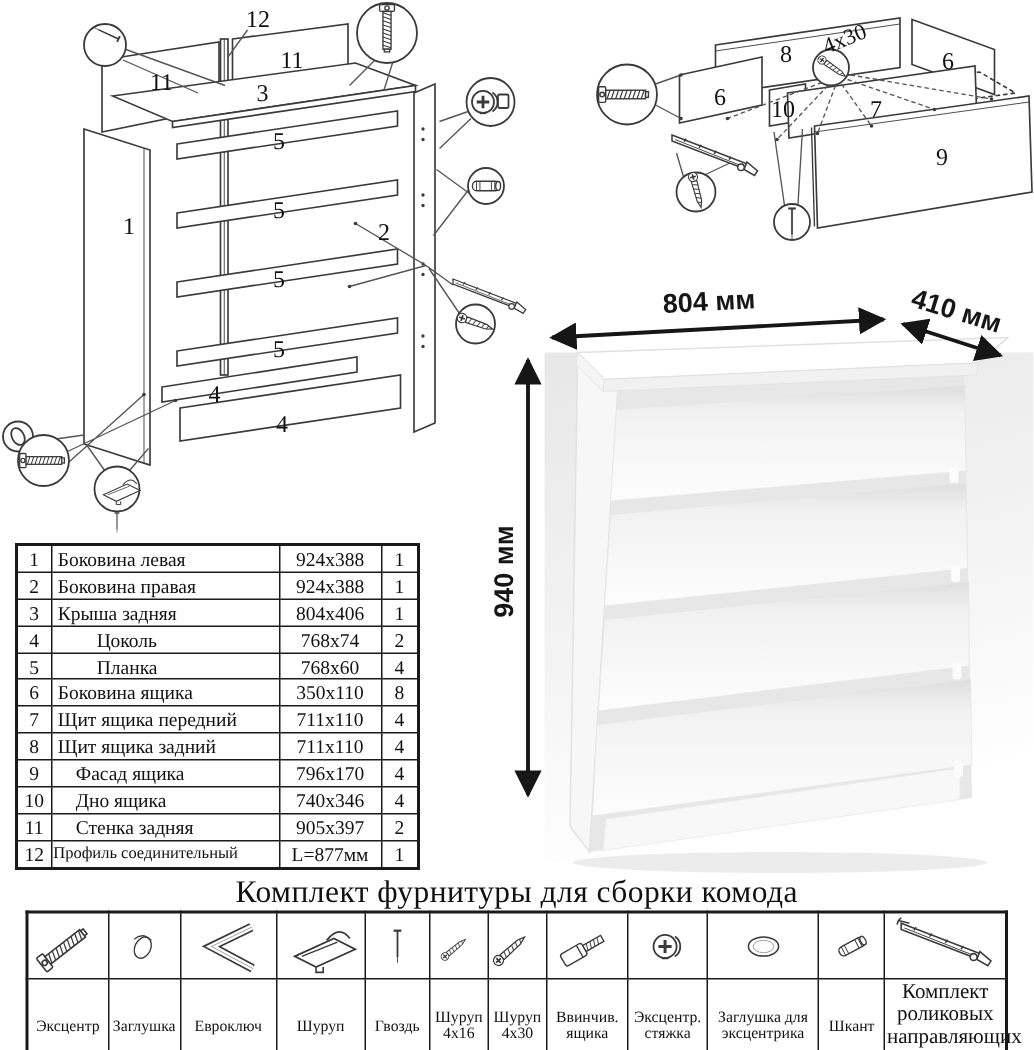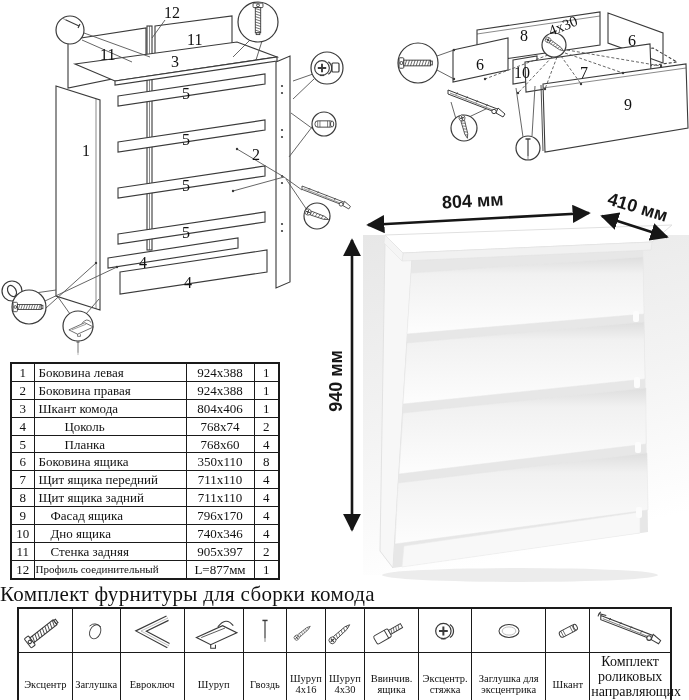--- a/index.html
+++ b/index.html
@@ -16,21 +16,21 @@
   table.parts td{border:1px solid #1a1a1a;height:16.9px;font-size:13px;line-height:1;
                  padding:0 2px;white-space:nowrap;overflow:hidden;}
   table.parts td.c{text-align:center;padding:0;}
   table.parts td.n{padding-left:4px;font-family:Liberation Serif, serif;}
   table.parts tr:nth-child(4) td.n,table.parts tr:nth-child(5) td.n{padding-left:30px;}
   table.parts tr:nth-child(9) td.n,table.parts tr:nth-child(10) td.n,
   table.parts tr:nth-child(11) td.n{padding-left:16px;}
   table.parts tr:nth-child(12) td.n{font-size:11px;padding-left:1px;}
 
   
-  .kit-title{position:absolute;left:0;top:582px;width:689px;
+  .kit-title{position:absolute;left:0;top:582px;width:689px;text-align:center;
              font-size:21px;letter-spacing:.3px;}
 
   
   table.hw{position:absolute;left:17px;top:607px;width:655px;border-collapse:collapse;
            table-layout:fixed;border:2px solid #1a1a1a;background:#fff;}
   table.hw td{border:1px solid #1a1a1a;text-align:center;vertical-align:middle;padding:0;}
   table.hw tr.icons td{height:43px;}
   table.hw tr.labels td{height:26px;font-size:10.5px;line-height:1.08;padding:1px;}
   table.hw tr.labels td.tiny{font-size:14px;}
   table.hw tr.qty td{height:19px;font-size:15px;}
@@ -388,21 +388,21 @@
           <td class="c">1</td>
         </tr>
     <tr>
           <td class="c">2</td>
           <td class="n">Боковина правая</td>
           <td class="c">924x388</td>
           <td class="c">1</td>
         </tr>
     <tr>
           <td class="c">3</td>
-          <td class="n">Шкант комода</td>
+          <td class="n">Крыша задняя</td>
           <td class="c">804x406</td>
           <td class="c">1</td>
         </tr>
     <tr>
           <td class="c">4</td>
           <td class="n">Цоколь</td>
           <td class="c">768x74</td>
           <td class="c">2</td>
         </tr>
     <tr>

